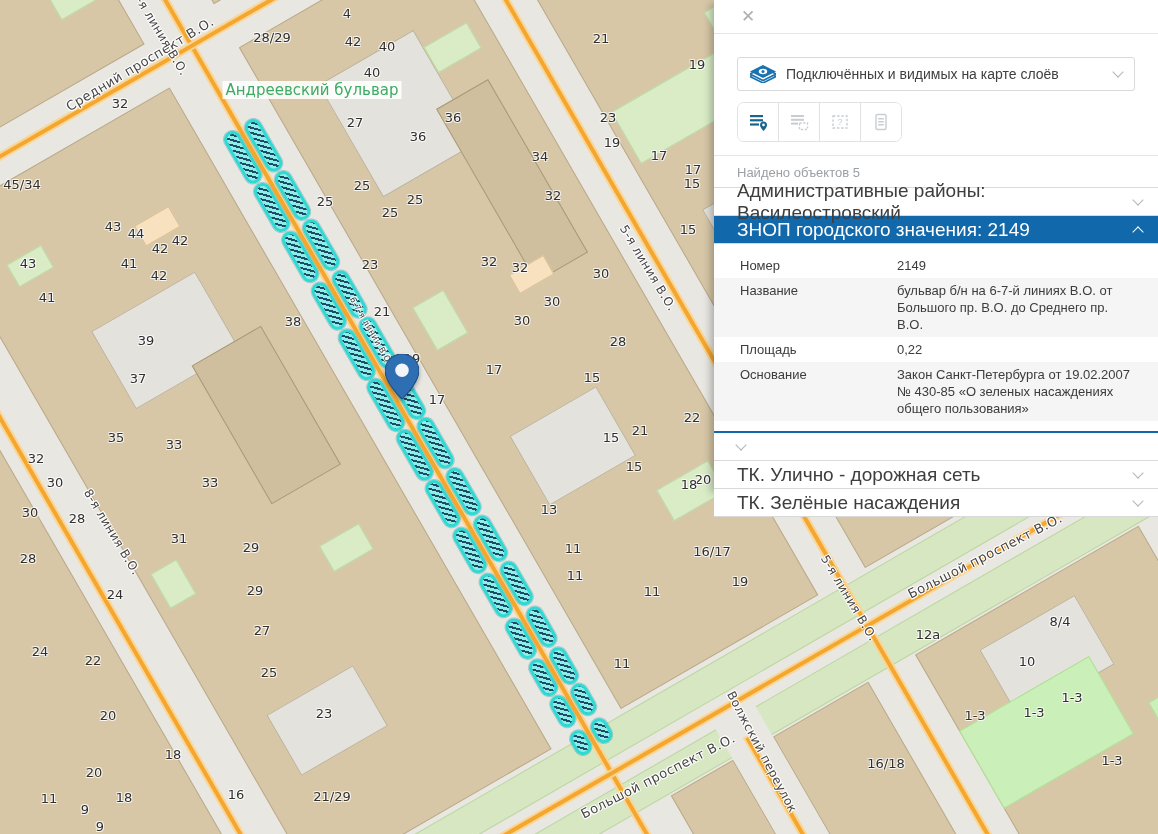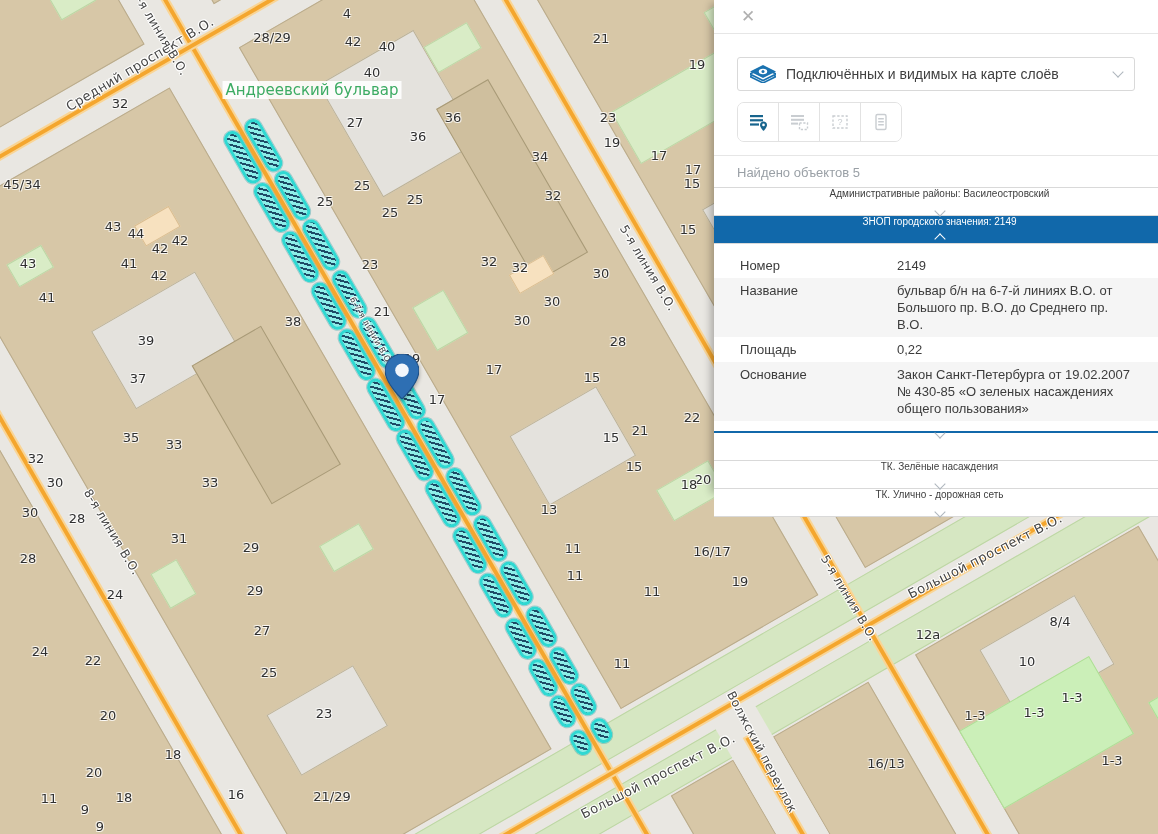--- a/index.html
+++ b/index.html
@@ -42,21 +42,21 @@
   .chev.down{transform:rotate(45deg);margin-top:-4px;}
   .chev.up{transform:rotate(-135deg);margin-top:4px;border-color:#fff;}
   .toolbar{margin-top:11px;display:flex;width:max-content;border:1px solid #e2e2e2;border-radius:7px;overflow:hidden;}
   .tbtn{width:40px;height:38px;display:flex;align-items:center;justify-content:center;background:#fff;
         border-right:1px solid #e2e2e2;cursor:pointer;}
   .tbtn:last-child{border-right:none;}
   .hr{border-top:1px solid #e6e6e6;margin-top:13px;}
   .found{font-size:13px;color:#9aa0a6;padding:9px 23px 7px;}
   .acc{border-top:1px solid #d9d9d9;}
   .acc-row{height:27px;display:flex;align-items:center;padding:0 16px 0 23px;border-bottom:1px solid #d9d9d9;
-           font-size:10px;color:#3e3e3e;cursor:pointer;background:#fff;flex-direction:column;}
+           font-size:19px;color:#3e3e3e;cursor:pointer;background:#fff;}
   .acc-row .txt{flex:1;}
   .acc-row.active{background:#1168aa;color:#fff;}
   .details{padding:9px 0 10px;}
   .drow{display:flex;font-size:13px;line-height:17px;padding:4px 22px 4px 26px;}
   .drow.alt{background:#f5f5f5;}
   .dlabel{width:157px;flex:0 0 157px;color:#3c3c3c;}
   .dvalue{flex:1;color:#3c3c3c;}
   .blue-rule{height:2px;background:#1168aa;}
 </style>
 </head>
@@ -173,21 +173,21 @@
         <span class="num" style="left: 47px; top: 297px;">41</span>
         <span class="num" style="left: 120px; top: 103px;">32</span>
         <span class="num" style="left: 113px; top: 226px;">43</span>
         <span class="num" style="left: 136px; top: 233px;">44</span>
         <span class="num" style="left: 129px; top: 263px;">41</span>
         <span class="num" style="left: 160px; top: 248px;">42</span>
         <span class="num" style="left: 180px; top: 240px;">42</span>
         <span class="num" style="left: 159px; top: 275px;">42</span>
         <span class="num" style="left: 146px; top: 340px;">39</span>
         <span class="num" style="left: 138px; top: 378px;">37</span>
-        <span class="num" style="left: 131px; top: 437px;">35</span>
+        <span class="num" style="left: 116px; top: 437px;">35</span>
         <span class="num" style="left: 174px; top: 444px;">33</span>
         <span class="num" style="left: 293px; top: 321px;">38</span>
         <span class="num" style="left: 272px; top: 37px;">28/29</span>
         <span class="num" style="left: 347px; top: 13px;">4</span>
         <span class="num" style="left: 387px; top: 46px;">40</span>
         <span class="num" style="left: 372px; top: 72px;">40</span>
         <span class="num" style="left: 353px; top: 41px;">42</span>
         <span class="num" style="left: 453px; top: 117px;">36</span>
         <span class="num" style="left: 418px; top: 136px;">36</span>
         <span class="num" style="left: 355px; top: 122px;">27</span>
@@ -254,21 +254,21 @@
         <span class="num" style="left: 269px; top: 672px;">25</span>
         <span class="num" style="left: 324px; top: 713px;">23</span>
         <span class="num" style="left: 332px; top: 796px;">21/29</span>
         <span class="num" style="left: 928px; top: 634px;">12а</span>
         <span class="num" style="left: 1060px; top: 621px;">8/4</span>
         <span class="num" style="left: 1027px; top: 661px;">10</span>
         <span class="num" style="left: 975px; top: 715px;">1-3</span>
         <span class="num" style="left: 1034px; top: 712px;">1-3</span>
         <span class="num" style="left: 1072px; top: 697px;">1-3</span>
         <span class="num" style="left: 1112px; top: 760px;">1-3</span>
-        <span class="num" style="left: 886px; top: 763px;">16/13</span>
+        <span class="num" style="left: 886px; top: 763px;">16/18</span>
       </div>
 
     <svg class="pin" id="pin" viewBox="0 0 30 40" style="left: 385px; top: 354px;">
       <path d="M15 0 C6.7 0 0 6.7 0 15 c0 11 15 25 15 25 s15 -14 15 -25 C30 6.7 23.3 0 15 0 z" fill="#2e6fb3" stroke="#1d4f86" stroke-width="1"></path>
       <circle cx="15" cy="14.5" r="6" fill="#f2f6fb"></circle>
     </svg>
   </div>
 
   <div class="panel">
     <div class="panel-header">
@@ -353,22 +353,22 @@
           <div class="dlabel">Основание</div>
           <div class="dvalue">Закон Санкт-Петербурга от 19.02.2007 № 430-85 «О зеленых насаждениях общего пользования»</div>
         </div>
       </div>
       <div class="blue-rule"></div>
 
       <div class="acc-row">
         <span class="chev down"></span>
       </div>
       <div class="acc-row">
+        <span class="txt">ТК. Улично - дорожная сеть</span>
+        <span class="chev down"></span>
+      </div>
+      <div class="acc-row">
         <span class="txt">ТК. Зелёные насаждения</span>
-        <span class="chev down"></span>
-      </div>
-      <div class="acc-row">
-        <span class="txt">ТК. Улично - дорожная сеть</span>
         <span class="chev down"></span>
       </div>
     </div>
   </div>
 </div>
 
 </body></html>

